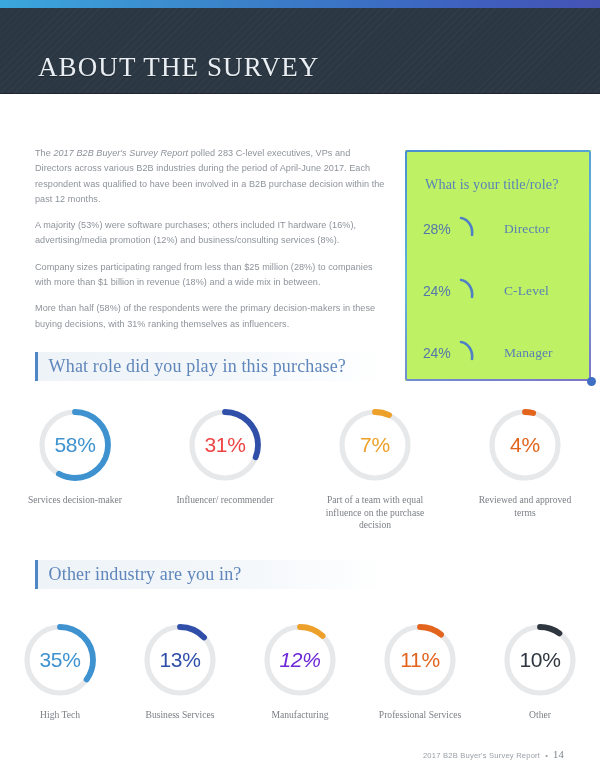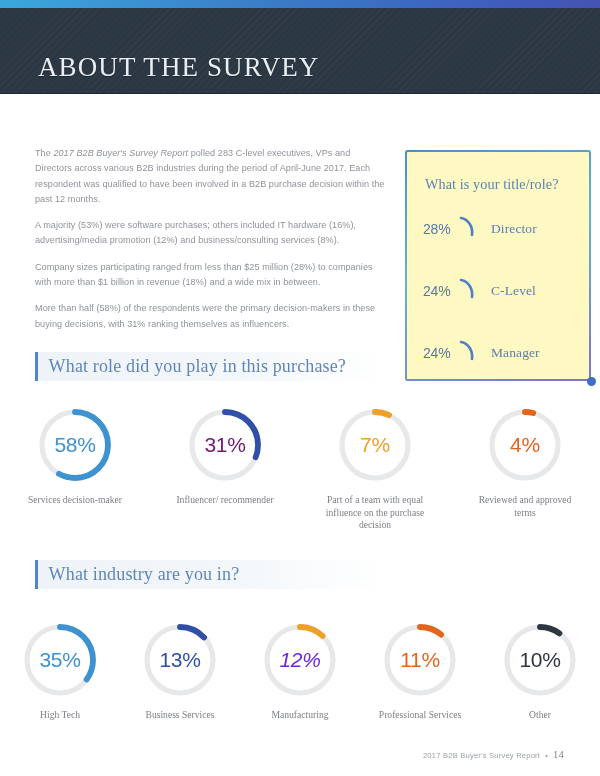--- a/index.html
+++ b/index.html
@@ -71,21 +71,21 @@
   }
   .para em { font-style: italic; }
 
   
   #role-panel {
     position: absolute;
     left: 405px;
     top: 150px;
     width: 186px;
     height: 231px;
-    background: #fef9c3;
+    background: #bef264;
   }
   #role-panel-border {
     position: absolute;
     inset: 0;
     border-radius: 2px;
     padding: 1.6px;
     background: linear-gradient(160deg, #4a8fd0 0%, #5fb4d8 45%, #7d74c8 100%);
     -webkit-mask:
        linear-gradient(#fff 0 0) content-box,
        linear-gradient(#fff 0 0);
@@ -130,21 +130,21 @@
   .role-arc {
     width: 26px;
     height: 30px;
     margin-left: 1px;
     flex: none;
   }
   .role-label {
     font-family: "Liberation Serif", serif;
     font-size: 13.5px;
     color: #5a7fb4;
-    margin-left: 7px;
+    margin-left: 20px;
     letter-spacing: 0.1px;
   }
 
   
   .section-band {
     position: absolute;
     left: 35px;
     width: 352px;
     height: 29px;
     background: linear-gradient(90deg, #eef3f8 0%, #f3f7fa 55%, #ffffff 100%);
@@ -281,21 +281,21 @@
         <div class="donut-value" style="color: rgb(61, 146, 207);">58%</div>
       </div>
       <div class="donut-caption">Services decision-maker</div>
     </div>
     <div class="donut-cell">
       <div class="donut-wrap">
         <svg width="80" height="80" viewBox="0 0 80 80">
           <circle cx="40" cy="40" r="33" fill="none" stroke="#e7e8ea" stroke-width="5.2"></circle>
           <circle cx="40" cy="40" r="33" fill="none" stroke="#2f4fa8" stroke-width="5.8" stroke-linecap="round" stroke-dasharray="64.27698569244717 143.06812944447918" transform="rotate(-90 40 40)"></circle>
         </svg>
-        <div class="donut-value" style="color: #701a75;">31%</div>
+        <div class="donut-value" style="color: #ef4444;">31%</div>
       </div>
       <div class="donut-caption">Influencer/ recommender</div>
     </div>
     <div class="donut-cell">
       <div class="donut-wrap">
         <svg width="80" height="80" viewBox="0 0 80 80">
           <circle cx="40" cy="40" r="33" fill="none" stroke="#e7e8ea" stroke-width="5.2"></circle>
           <circle cx="40" cy="40" r="33" fill="none" stroke="#eda02a" stroke-width="5.8" stroke-linecap="round" stroke-dasharray="14.514158059584846 192.8309570773415" transform="rotate(-90 40 40)"></circle>
         </svg>
         <div class="donut-value" style="color: rgb(237, 160, 42);">7%</div>
@@ -309,21 +309,21 @@
           <circle cx="40" cy="40" r="33" fill="none" stroke="#e2641d" stroke-width="5.8" stroke-linecap="round" stroke-dasharray="8.293804605477055 199.0513105314493" transform="rotate(-90 40 40)"></circle>
         </svg>
         <div class="donut-value" style="color: rgb(226, 100, 29);">4%</div>
       </div>
       <div class="donut-caption">Reviewed and approved terms</div>
     </div>
   </div>
 
 <div class="section-band" style="top:560px">
   <div class="accent"></div>
-  <div class="band-text">What industry are you in?</div>
+  <div class="band-text">Other industry are you in?</div>
 </div>
 <div class="donut-row" id="donut-row-1" style="top:620px">
     <div class="donut-cell">
       <div class="donut-wrap">
         <svg width="80" height="80" viewBox="0 0 80 80">
           <circle cx="40" cy="40" r="33" fill="none" stroke="#e7e8ea" stroke-width="5.2"></circle>
           <circle cx="40" cy="40" r="33" fill="none" stroke="#3d92cf" stroke-width="5.8" stroke-linecap="round" stroke-dasharray="72.57079029792422 134.77432483900213" transform="rotate(-90 40 40)"></circle>
         </svg>
         <div class="donut-value" style="color: rgb(61, 146, 207);">35%</div>
       </div>

